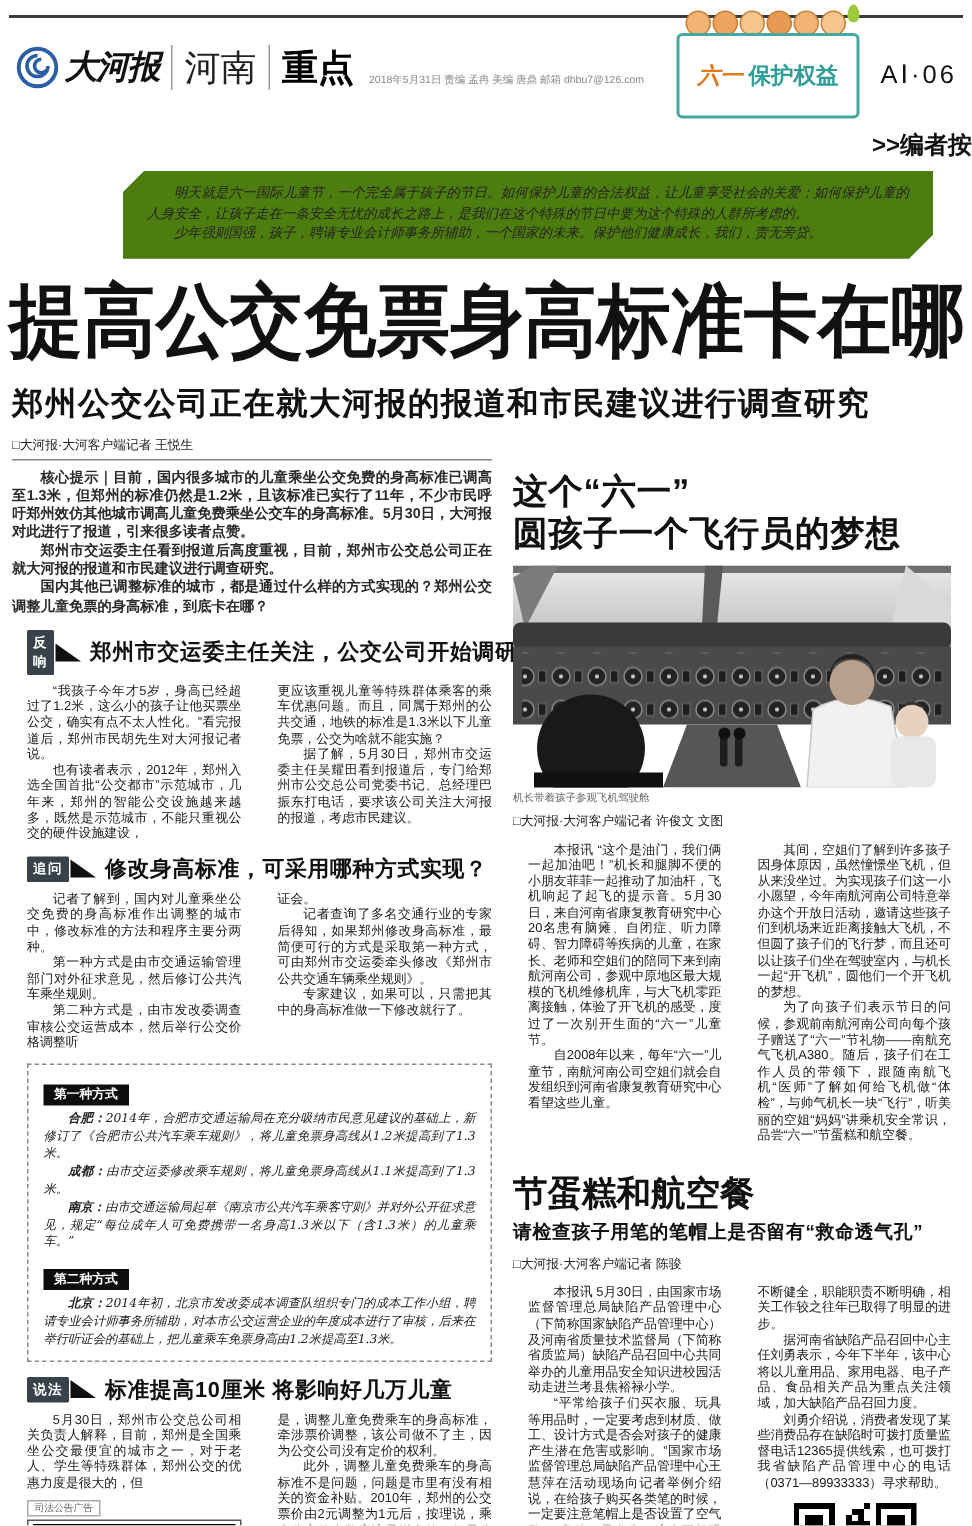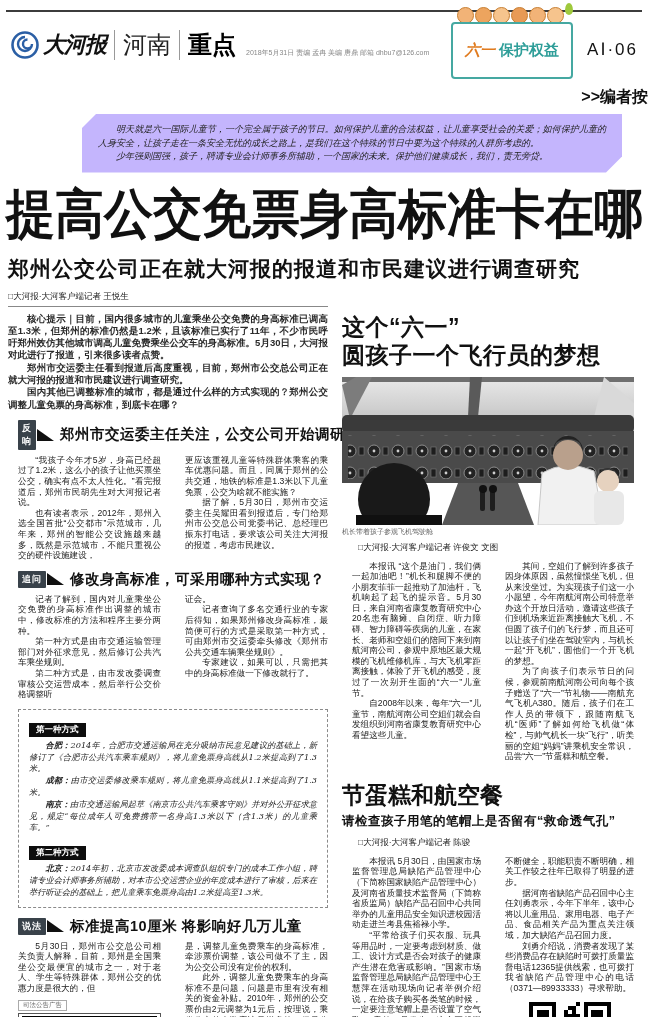--- a/index.html
+++ b/index.html
@@ -22,21 +22,21 @@
   .kid{width:15px;height:15px;border-radius:50%;border:1px solid #c77f33;}
   .leaf{width:8px;height:12px;border-radius:50% 50% 50% 50%/60% 60% 40% 40%;background:#9fc93c;margin-top:-4px;}
   .banner-box{position:relative;border:2px solid #45a8a1;border-radius:4px;background:#fff;
               padding:17px 12px;font-weight:bold;font-size:15px;white-space:nowrap;}
   .banner-tag{color:#e07b1f;font-style:italic;margin-right:4px;}
   .banner-label{color:#2f9e99;}
   .pageno{font-size:17px;letter-spacing:2px;color:#111;margin-top:8px;}
 
   
   .ed-label{font-weight:bold;font-size:16px;margin:12px 0 6px 82px;text-align:right;}
-  .ed-box{margin:0 26px 0 82px;background:#c4b5fd;padding:9px 16px;
+  .ed-box{margin:0 26px 0 82px;background:#4d7c0f;padding:9px 16px;
           font-family:"DejaVu Serif",serif;font-style:italic;font-size:9px;line-height:13.5px;color:#222;
           clip-path:polygon(14px 0,100% 0,100% calc(100% - 16px),calc(100% - 16px) 100%,0 100%,0 14px);}
   .ed-box p{margin:0;text-indent:2em;text-align:justify;}
 
   
   .headline{font-size:49px;font-weight:900;letter-spacing:0px;margin:6px 6px 0 6px;white-space:nowrap;
             transform:scaleY(1.08);transform-origin:top left;}
   .subhead{font-size:21px;font-weight:700;margin:10px 8px 0 8px;letter-spacing:1px;white-space:nowrap;}
   .lead-byline{font-size:8.5px;color:#222;margin:8px 8px 3px 8px;}
   .lead-rule{border-bottom:1px solid #888;margin:2px 320px 6px 8px;}
@@ -74,21 +74,21 @@
             color:#666;margin:7px 0 2px 0;}
   .ad{border:1px solid #555;padding:2px 3px;margin-bottom:4px;background:#fff;}
   .ad-title{background:#000;color:#fff;text-align:center;font-size:10px;font-weight:bold;
             letter-spacing:6px;padding:1px 0 2px 0;margin-bottom:2px;}
   .ad p{font-size:6.2px;line-height:8.4px;text-align:justify;text-indent:2em;margin:0;color:#222;}
 
   
   .r-headline{font-size:23px;font-weight:900;line-height:28px;margin:0 0 8px 0;letter-spacing:0.5px;}
   .photo{width:292px;height:148px;display:block;}
   .caption{font-size:7px;color:#666;margin:2px 0 1px 0;}
-  .r-byline{font-size:8.5px;color:#222;margin:5px 0 7px 16px;}
+  .r-byline{font-size:8.5px;color:#222;margin:5px 0 7px 0;}
   .divgap{height:12px;}
   .a2-head{font-size:23px;font-weight:900;margin:6px 0 2px 0;}
   .a2-sub{font-size:12.5px;font-weight:700;margin:0 0 7px 0;letter-spacing:0.5px;}
   .qr{width:82px;height:82px;display:block;margin:8px auto 4px auto;}
 </style>
 </head>
 <body>
 
 <div class="page">
   <div class="topline"></div>

